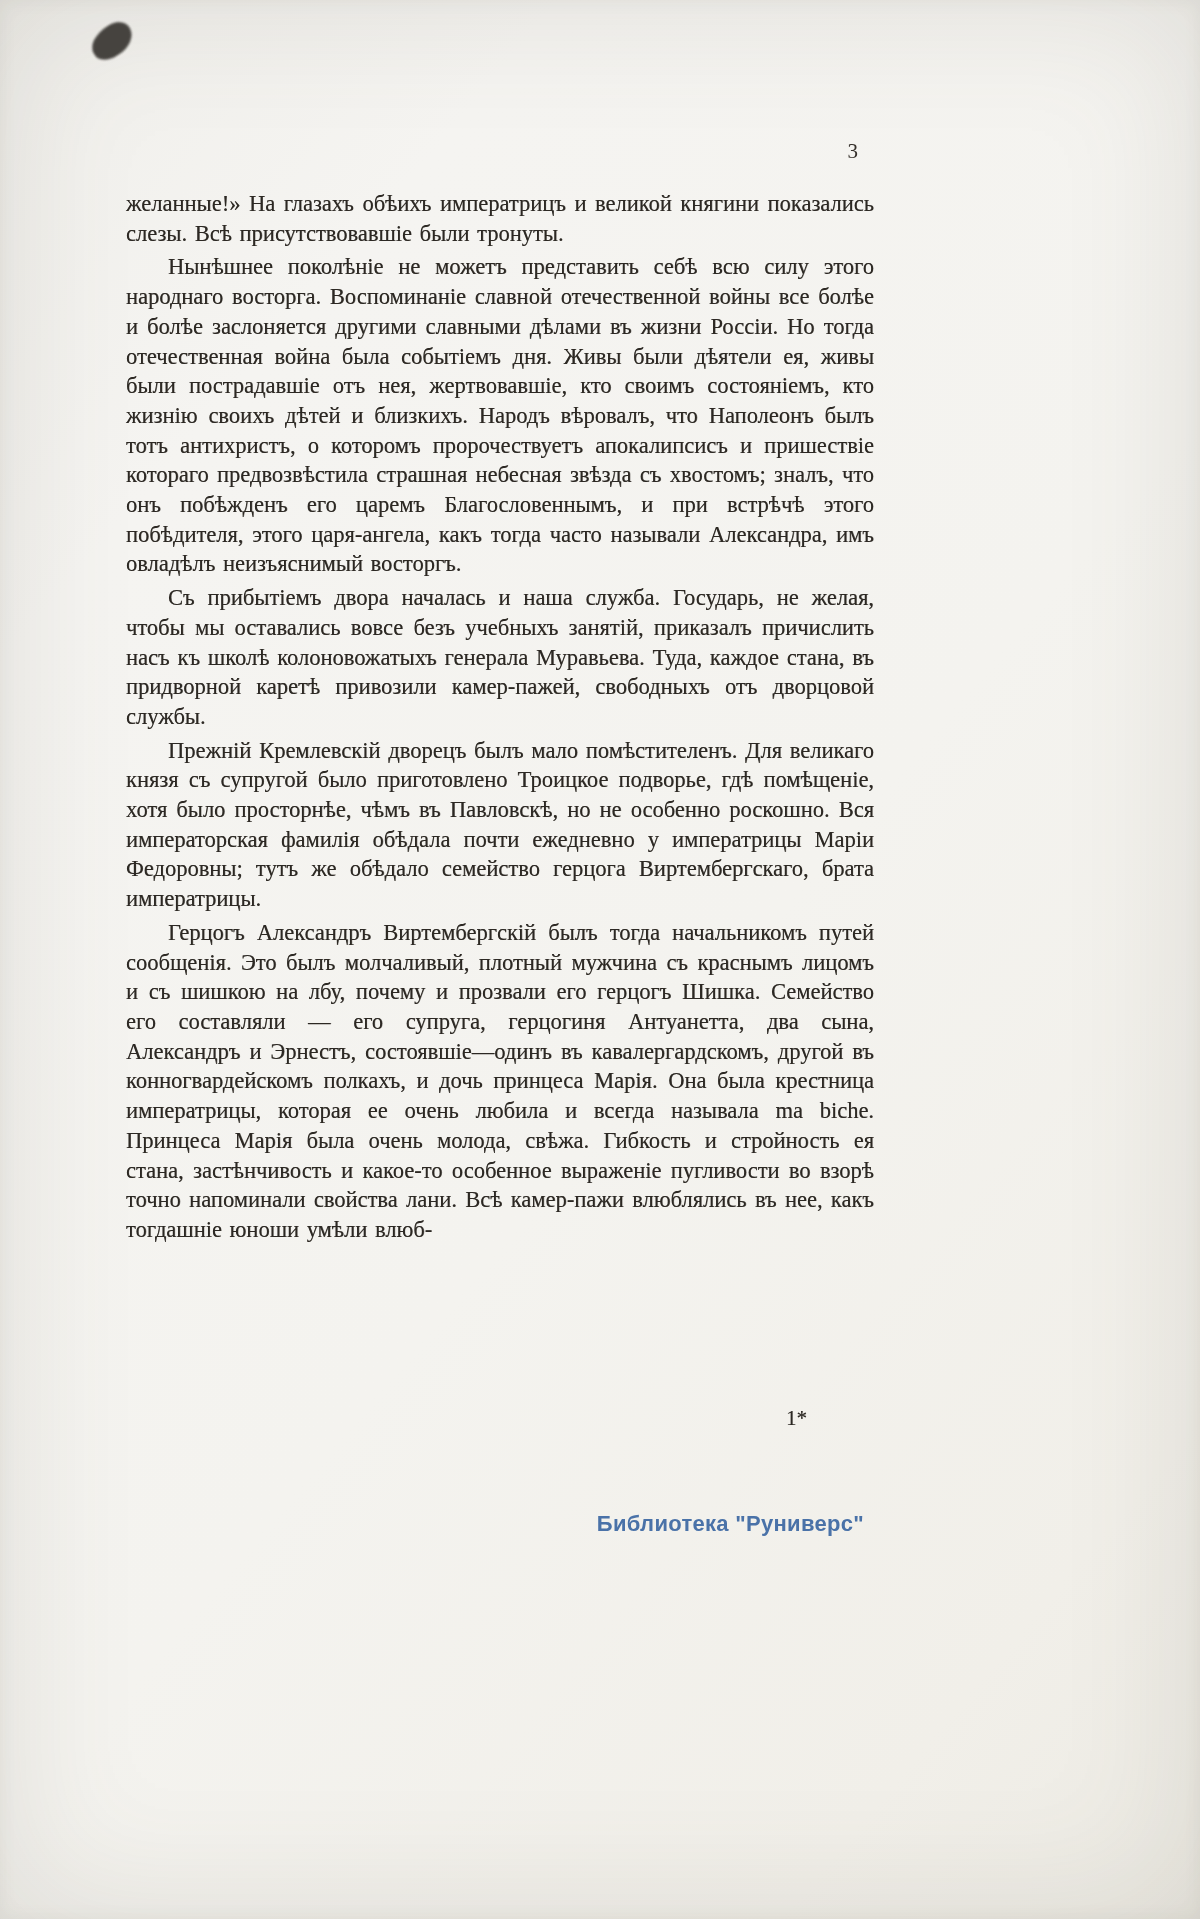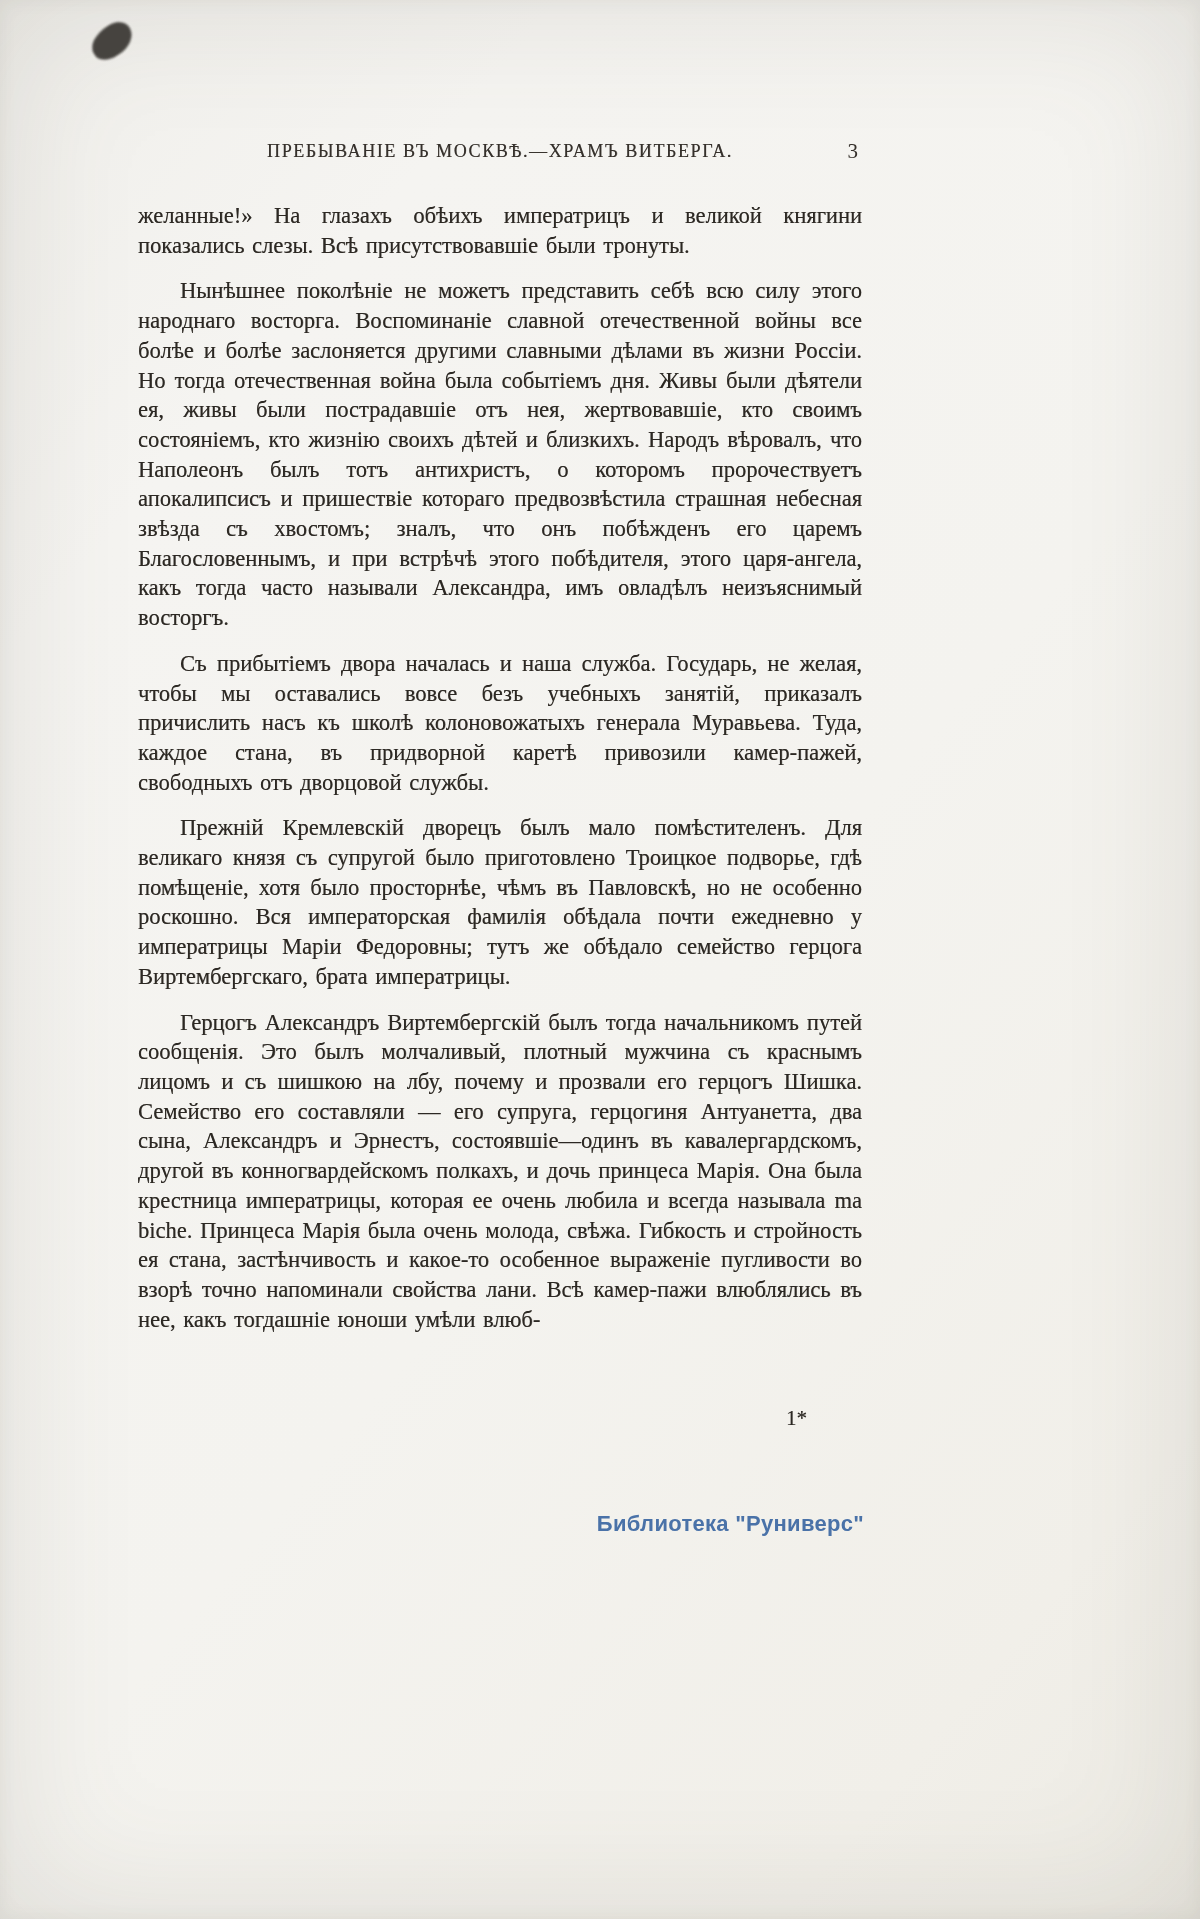--- a/index.html
+++ b/index.html
@@ -63,21 +63,21 @@
     left: 122px;
     width: 756px;
     font-size: 22.5px;
     line-height: 29.7px;
     color: #2c2823;
     text-align: justify;
     text-shadow: 0.35px 0 0 rgba(44, 40, 35, 0.55);
     word-spacing: 2px;
   }
   .para {
-    margin: 16px;
+    margin: 4px;
     text-indent: 42px;
   }
   .para.no-indent {
     text-indent: 0;
   }
   .footer-mark {
     position: absolute;
     top: 1406px;
     left: 786px;
     font-size: 21px;
@@ -96,21 +96,20 @@
   }
 </style>
 </head>
 <body>
 
 <div class="page">
 
   <div class="corner-smudge"></div>
 
   <div class="header">
-    <div class="running-title">ПРЕБЫВАНІЕ ВЪ МОСКВѢ.—ХРАМЪ ВИТБЕРГА.</div>
     <div class="page-number">3</div>
   </div>
 
   <div class="text-block">
     <p class="para no-indent">желанные!» На глазахъ обѣихъ императрицъ и великой княгини показались слезы. Всѣ присутствовавшіе были тронуты.</p>
     <p class="para">Нынѣшнее поколѣніе не можетъ представить себѣ всю силу этого народнаго восторга. Воспоминаніе славной отечественной войны все болѣе и болѣе заслоняется другими славными дѣлами въ жизни Россіи. Но тогда отечественная война была событіемъ дня. Живы были дѣятели ея, живы были пострадавшіе отъ нея, жертвовавшіе, кто своимъ состояніемъ, кто жизнію своихъ дѣтей и близкихъ. Народъ вѣровалъ, что Наполеонъ былъ тотъ антихристъ, о которомъ пророчествуетъ апокалипсисъ и пришествіе котораго предвозвѣстила страшная небесная звѣзда съ хвостомъ; зналъ, что онъ побѣжденъ его царемъ Благословеннымъ, и при встрѣчѣ этого побѣдителя, этого царя-ангела, какъ тогда часто называли Александра, имъ овладѣлъ неизъяснимый восторгъ.</p>
     <p class="para">Съ прибытіемъ двора началась и наша служба. Государь, не желая, чтобы мы оставались вовсе безъ учебныхъ занятій, приказалъ причислить насъ къ школѣ колоновожатыхъ генерала Муравьева. Туда, каждое стана, въ придворной каретѣ привозили камер-пажей, свободныхъ отъ дворцовой службы.</p>
     <p class="para">Прежній Кремлевскій дворецъ былъ мало помѣстителенъ. Для великаго князя съ супругой было приготовлено Троицкое подворье, гдѣ помѣщеніе, хотя было просторнѣе, чѣмъ въ Павловскѣ, но не особенно роскошно. Вся императорская фамилія обѣдала почти ежедневно у императрицы Маріи Федоровны; тутъ же обѣдало семейство герцога Виртембергскаго, брата императрицы.</p>
     <p class="para">Герцогъ Александръ Виртембергскій былъ тогда начальникомъ путей сообщенія. Это былъ молчаливый, плотный мужчина съ краснымъ лицомъ и съ шишкою на лбу, почему и прозвали его герцогъ Шишка. Семейство его составляли — его супруга, герцогиня Антуанетта, два сына, Александръ и Эрнестъ, состоявшіе—одинъ въ кавалергардскомъ, другой въ конногвардейскомъ полкахъ, и дочь принцеса Марія. Она была крестница императрицы, которая ее очень любила и всегда называла ma biche. Принцеса Марія была очень молода, свѣжа. Гибкость и стройность ея стана, застѣнчивость и какое-то особенное выраженіе пугливости во взорѣ точно напоминали свойства лани. Всѣ камер-пажи влюблялись въ нее, какъ тогдашніе юноши умѣли влюб-</p>
   </div>

